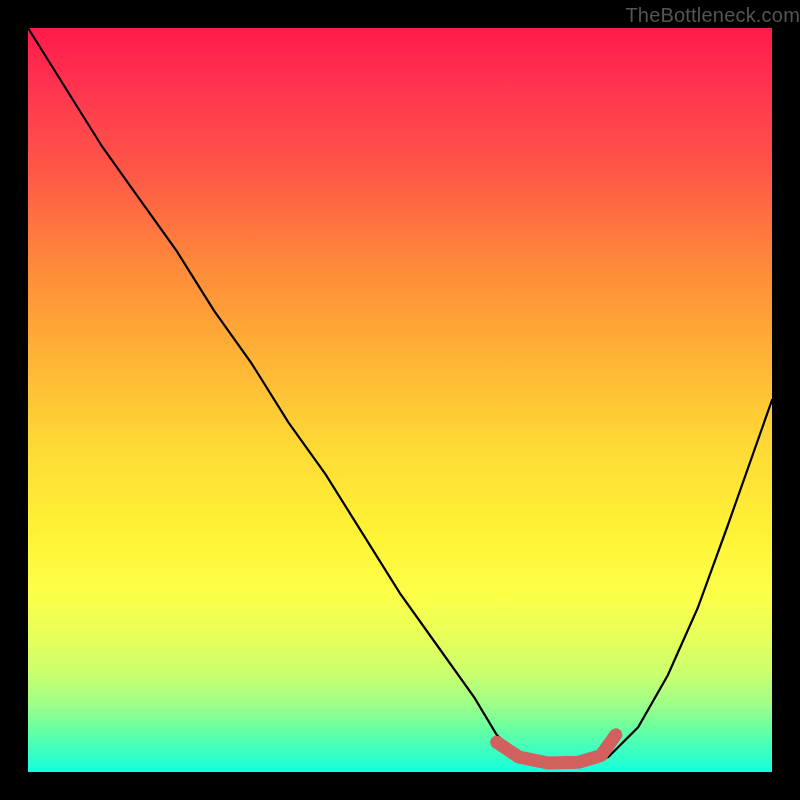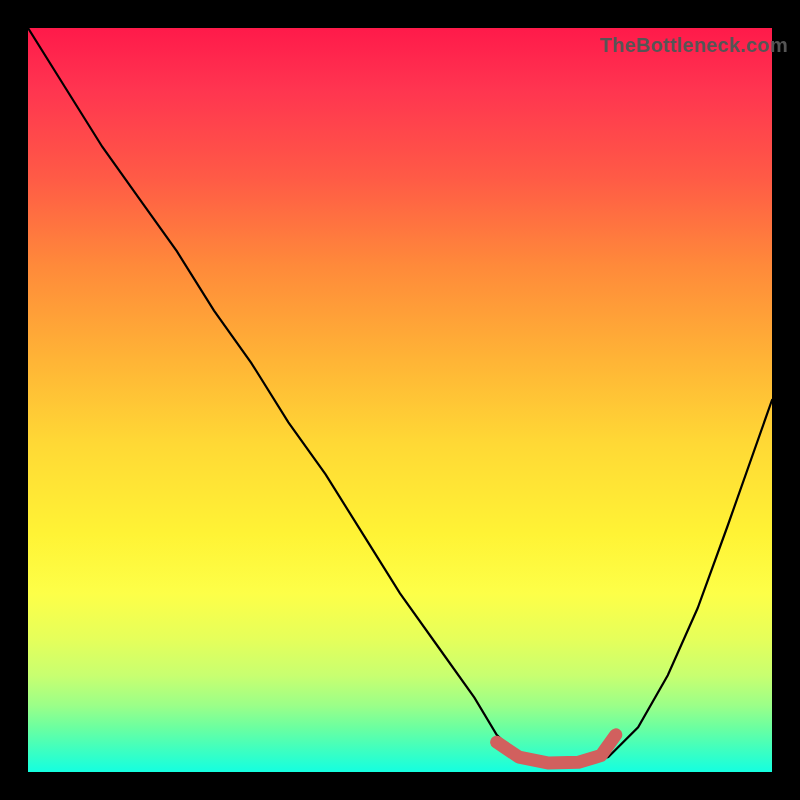--- a/index.html
+++ b/index.html
@@ -13,27 +13,26 @@
   }
   .container {
     position: relative;
     width: 800px;
     height: 800px;
     background: #000;
   }
   .watermark {
     position: absolute;
     top: 4px;
-    right: 12px;
+    right: 0;
     color: #555;
     font-size: 20px;
-    font-weight: 700;
+    font-weight: 400;
     letter-spacing: 0.2px;
     z-index: 10;
-    margin-top: 30px;
   }
   .plot-area {
     position: absolute;
     left: 28px;
     top: 28px;
     width: 744px;
     height: 744px;
     background: linear-gradient(to bottom,
       #ff1a4a 0%,
       #ff3450 8%,

